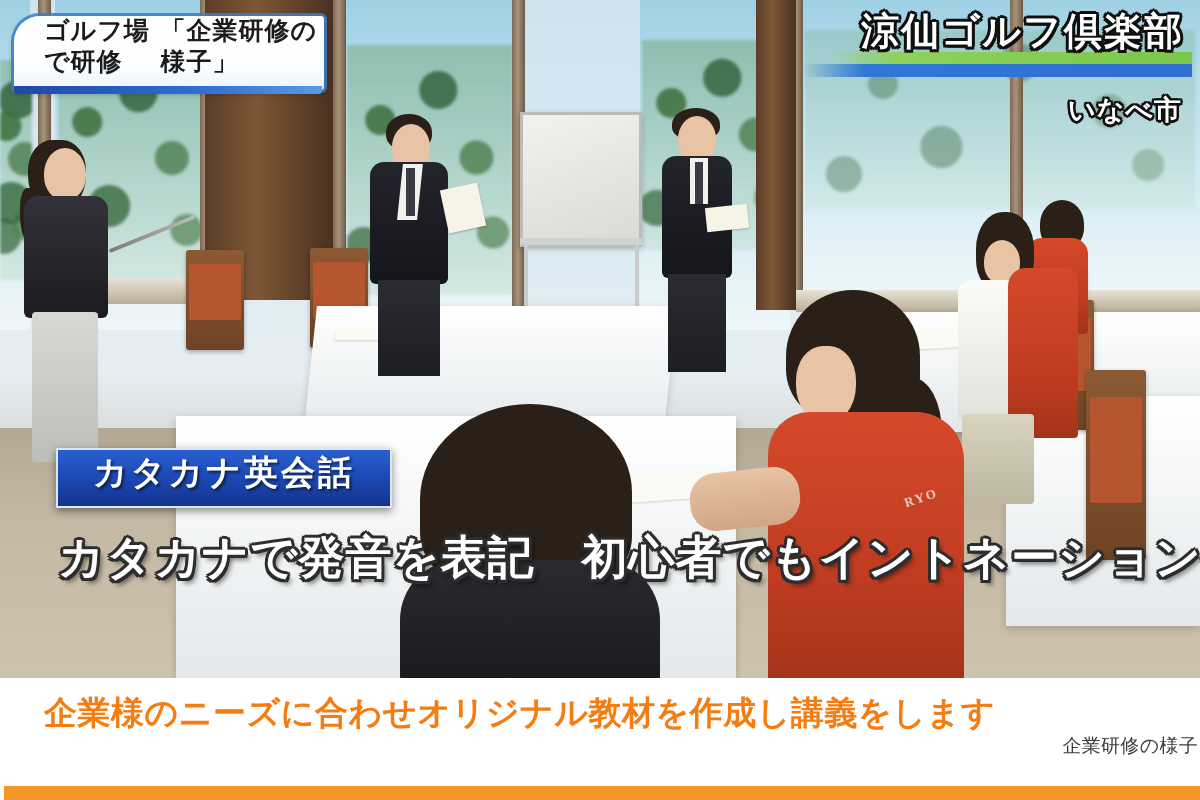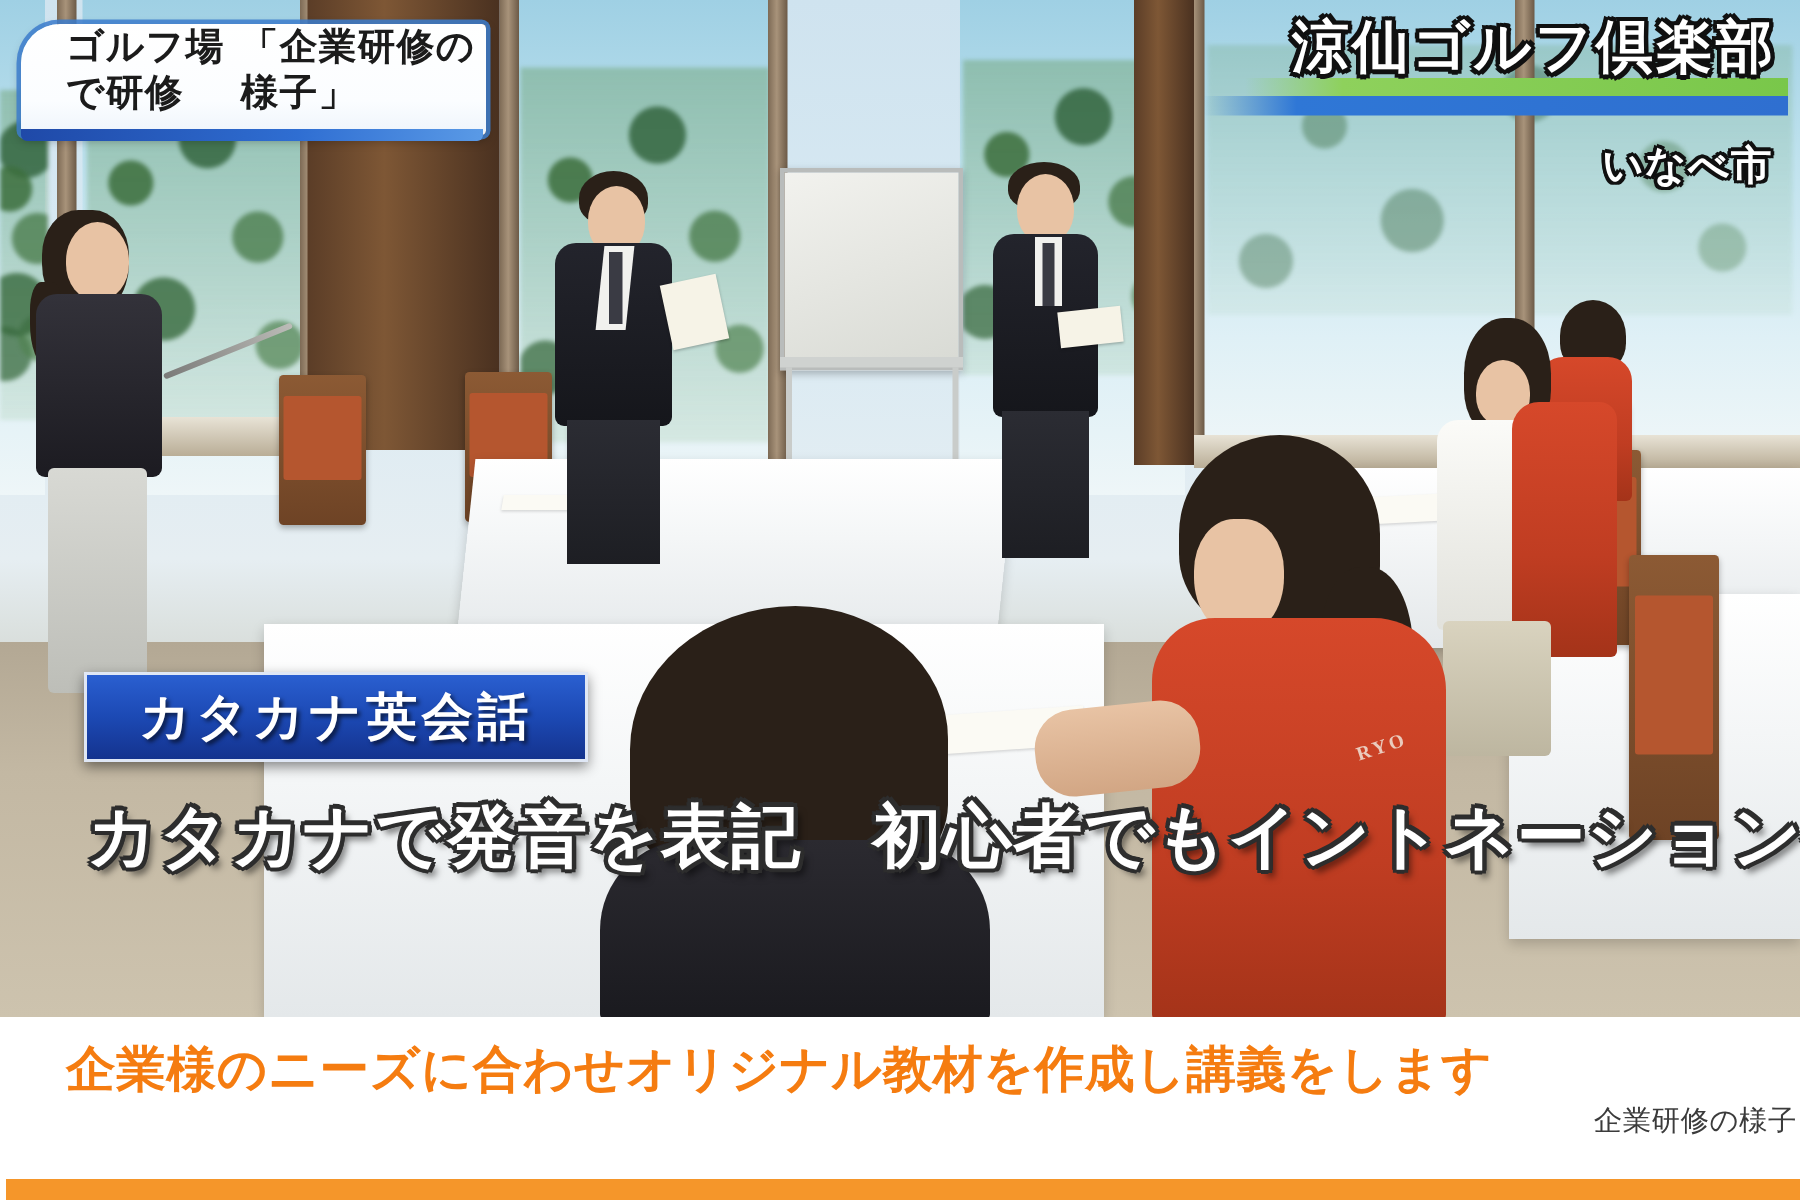--- a/index.html
+++ b/index.html
@@ -171,21 +171,21 @@
       -2px  2px 0 #101010, 2px  2px 0 #101010,
        0 -2.5px 0 #101010, 0 2.5px 0 #101010, -2.5px 0 0 #101010, 2.5px 0 0 #101010;
     margin-top: 32px;
   }
 
   
   .ll-tag {
     position:absolute; left:56px; top:448px; width:336px; height:60px;
     background:linear-gradient(180deg,#2a5fd0 0%,#1c49b4 50%,#14338e 100%);
     border:2px solid #dfe7f5;
-    display:flex; align-items:center; justify-content:center;
+    display:flex; align-items:flex-start; justify-content:center;
     box-shadow:0 3px 8px rgba(0,0,0,.45);
   }
   .ll-tag span {
     color:#ffffff; font-size:34px; font-weight:bold; letter-spacing:3px;
     font-family:"DejaVu Sans","Liberation Sans",sans-serif;
     text-shadow:2px 2px 3px rgba(0,0,0,.6);
   }
   .ll-line {
     position:absolute; left:58px;
     color:#ffffff; font-weight:bold; letter-spacing:1px; white-space:nowrap;
@@ -203,21 +203,21 @@
   .bottom { position:absolute; left:4px; top:678px; width:1200px; height:122px; background:#fff; }
   .promo {
     position:absolute; left:40px; top:13px;
     color:#f57c10; font-size:33px; font-weight:bold; letter-spacing:.5px;
     white-space:nowrap;
     font-family:"DejaVu Sans","Liberation Sans",sans-serif;
   }
   .credit {
     position:absolute; right:6px; top:57px; text-align:left;
     color:#3b3b3b; font-size:19px; line-height:1.34; letter-spacing:.3px;
-    font-family:Liberation Serif, serif;
+    font-family:Liberation Mono, monospace;
   }
   .credit .c1 { display:block; }
   .credit .c2 { display:block; }
   .orange-bar {
     position:absolute; left:0; top:108px; width:1200px; height:14px;
     background:#f5962a;
   }
 </style>
 </head>
 <body>

